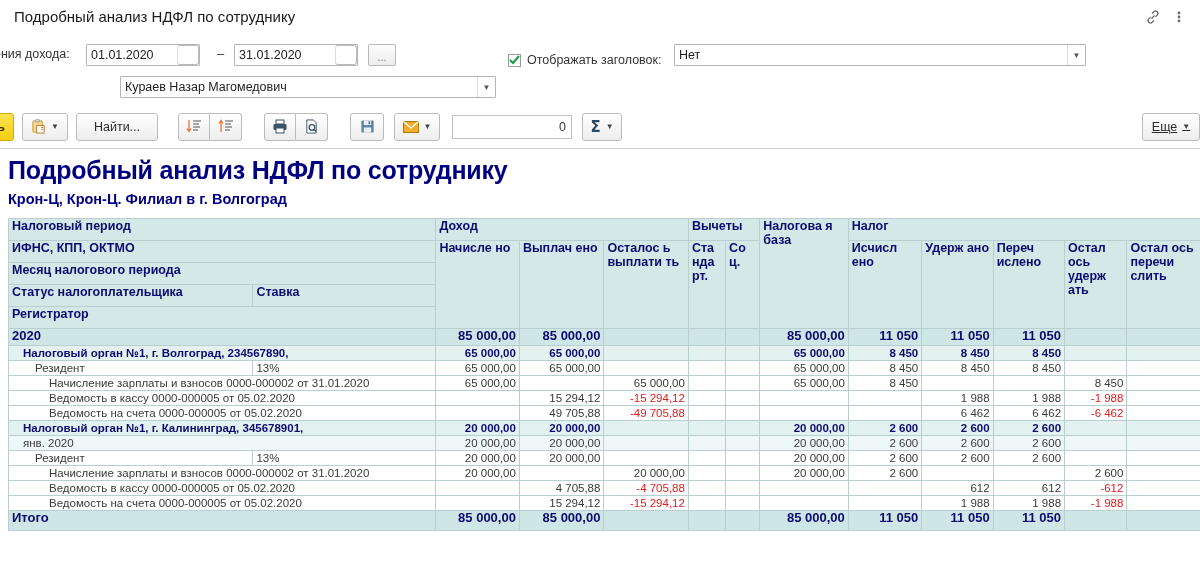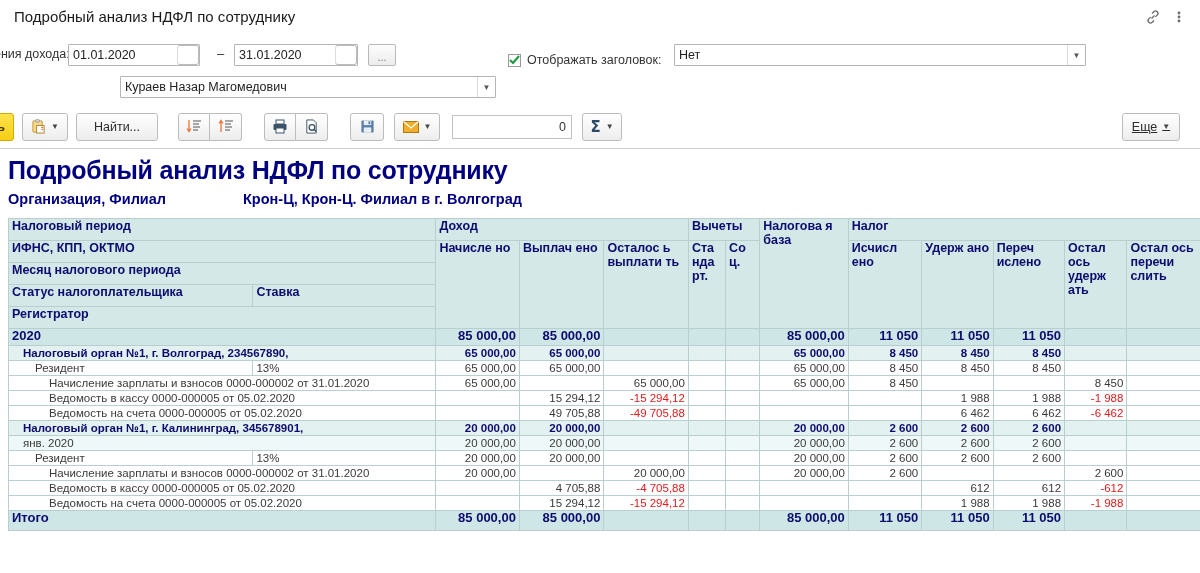--- a/index.html
+++ b/index.html
@@ -243,21 +243,21 @@
         <circle cx="2" cy="8" r="1.4"></circle>
         <circle cx="2" cy="12" r="1.4"></circle>
     </svg>
   </div>
 </div>
 
 <div class="filters">
 
   <div style="position:absolute;left:-6px;top:14px;" class="flabel">ения дохода:</div>
 
-  <div class="field" style="position:absolute;left:68px;top:11px;width:132px;">
+  <div class="field" style="position:absolute;left:86px;top:11px;width:114px;">
     <span class="val">01.01.2020</span>
     <span class="btn">
       <svg width="11" height="11" viewBox="0 0 11 11" fill="none" stroke="#4a4a4a" stroke-width="1">
         <rect x="0.5" y="1.5" width="10" height="9"></rect>
           <path d="M0.5 4h10"></path>
         <path d="M3 0.5v2M8 0.5v2"></path>
         <rect x="2" y="5.5" width="1.4" height="1.4" fill="#4a4a4a" stroke="none"></rect>
         <rect x="4.7" y="5.5" width="1.4" height="1.4" fill="#4a4a4a" stroke="none"></rect>
         <rect x="7.4" y="5.5" width="1.4" height="1.4" fill="#4a4a4a" stroke="none"></rect>
       </svg>
@@ -369,30 +369,29 @@
 
   <div class="numbox" style="margin-left:12px;">0</div>
 
   <div class="btn icon" style="margin-left:10px;width:40px;">
     <span class="sigma">Σ</span>
     <span class="caret">▼</span>
   </div>
 
   <div style="flex:1"></div>
 
-  <div class="btn" style="width:58px;margin-right:20px;text-decoration:underline;">
+  <div class="btn" style="width:58px;margin-right:0;text-decoration:underline;">
     <span>Еще</span>
     <span class="caret">▼</span>
   </div>
 </div>
 
 <div class="report">
   <div class="rep-title">Подробный анализ НДФЛ по сотруднику</div>
   <div class="rep-sub">
-    <span class="lbl">Организация, Филиал</span>
     <span>Крон-Ц, Крон-Ц. Филиал в г. Волгоград</span>
   </div>
 
   <table class="grid">
     <colgroup>
       <col style="width:243px">
         <col style="width:182px">
       <col style="width:83px">
         <col style="width:84px">
         <col style="width:84px">

